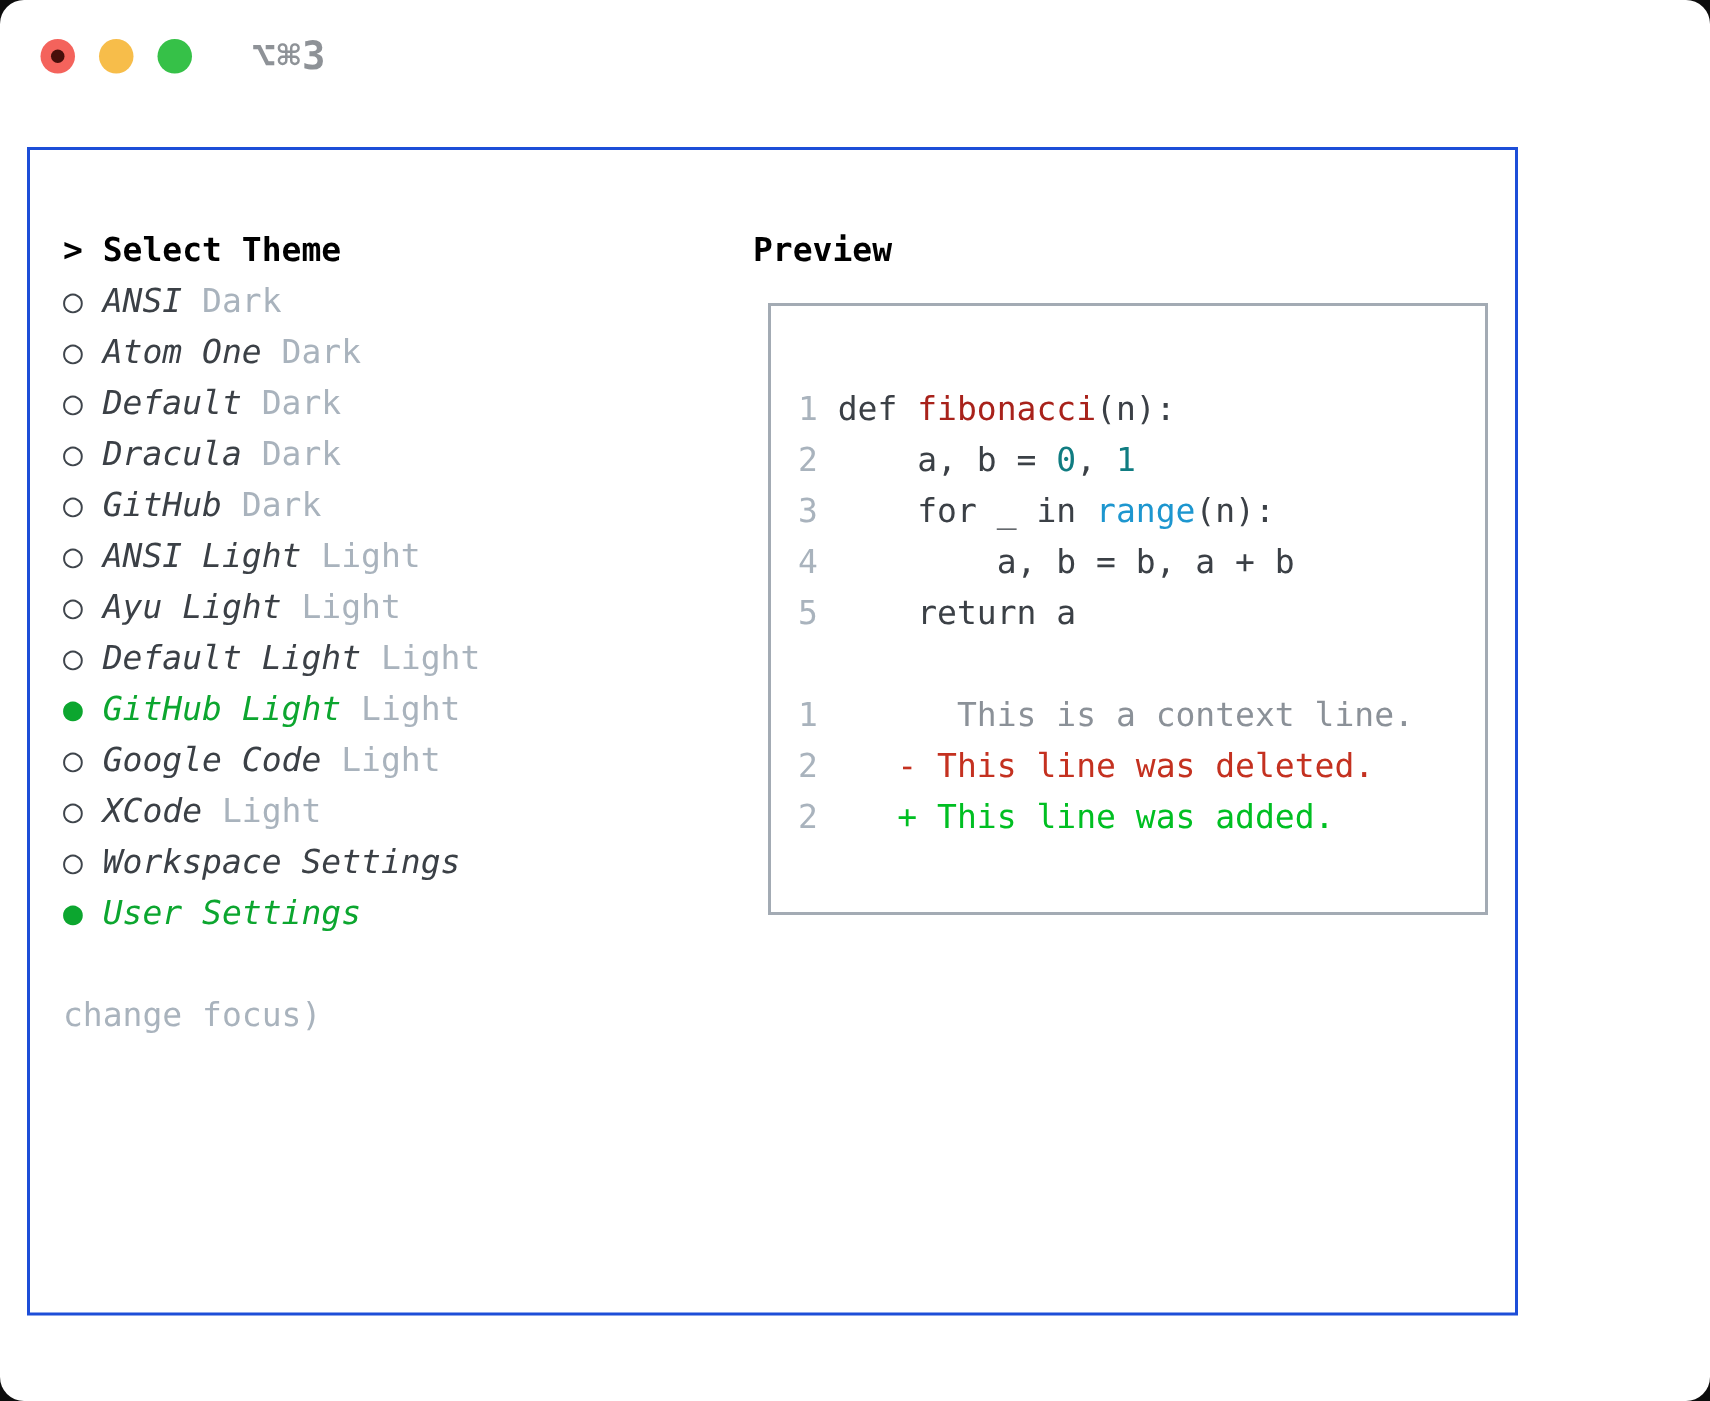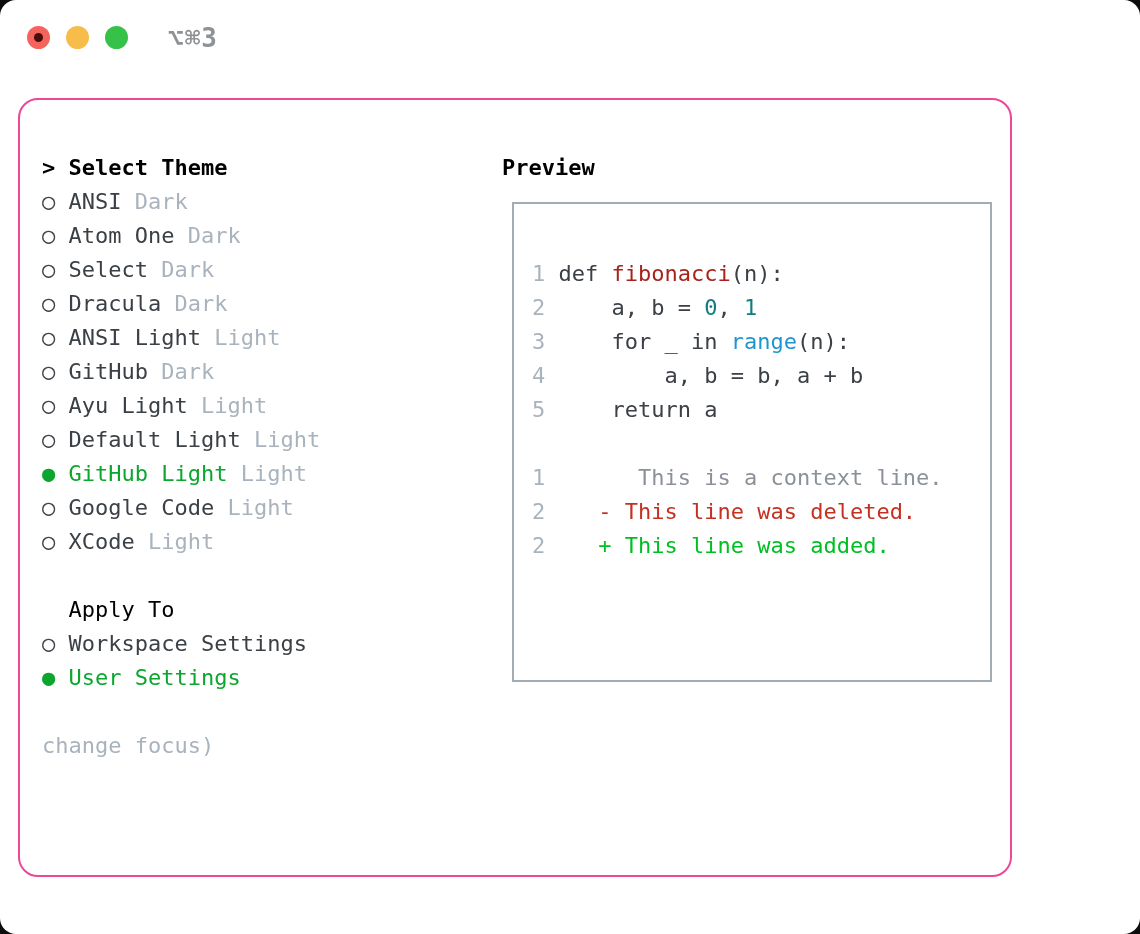--- a/index.html
+++ b/index.html
@@ -45,54 +45,54 @@
     font-size: 26px;
     font-weight: bold;
     color: #8e9297;
     letter-spacing: 1px;
   }
   
   .outer-box {
     position: absolute;
     left: 18px; top: 98px;
     width: 994px; height: 779px;
-    border: 2px solid #ec4899;
-    border-radius: 20px;
+    border: 2px solid #1d4ed8;
+    border-radius: 0;
     background: #ffffff;
     box-sizing: border-box;
   }
   .row {
     height: 34px;
     line-height: 34px;
     font-size: 22px;
     white-space: pre;
     color: var(--c-text);
   }
   .left-col {
     position: absolute;
     left: 22px; top: 51px;
   }
   .header-row { font-weight: bold; color: #000000; }
   .section-header { font-weight: normal; color: #000000; margin-top: 34px; }
   .marker { color: #3f454c; }
   .marker.sel { color: var(--c-green); }
-  .opt-label { color: var(--c-text); }
+  .opt-label { color: var(--c-text); font-style: italic; }
   .opt-label.sel { color: var(--c-green); }
   .opt-tag { color: var(--c-muted); }
   .hint { margin-top: 34px; }
   .hint .row { color: var(--c-muted); }
   
   .preview-col {
     position: absolute;
     left: 482px; top: 51px;
   }
   .preview-box {
     margin-top: 17px;
     margin-left: 10px;
-    width: 480px; height: 480px;
+    width: 480px; height: 408px;
     border: 2px solid #a3abb4;
     box-sizing: border-box;
     background: #ffffff;
     overflow: hidden;
   }
   pre.code {
     margin: 0;
     padding: 53px 0 0 18px;
     font-family: "DejaVu Sans Mono", "Liberation Mono", monospace;
     font-size: 22px;
@@ -121,32 +121,31 @@
     <span class="shortcut">⌥⌘3</span>
   </div>
 
   <div class="outer-box">
 
     <div class="left-col">
       <div class="row header-row"><span>&gt;</span><span> </span><span>Select Theme</span></div>
       <div id="theme-list">
           <div class="row"><span class="marker">○</span> <span class="opt-label">ANSI</span> <span class="opt-tag">Dark</span></div>
           <div class="row"><span class="marker">○</span> <span class="opt-label">Atom One</span> <span class="opt-tag">Dark</span></div>
-          <div class="row"><span class="marker">○</span> <span class="opt-label">Select</span> <span class="opt-tag">Dark</span></div>
+          <div class="row"><span class="marker">○</span> <span class="opt-label">Default</span> <span class="opt-tag">Dark</span></div>
           <div class="row"><span class="marker">○</span> <span class="opt-label">Dracula</span> <span class="opt-tag">Dark</span></div>
+          <div class="row"><span class="marker">○</span> <span class="opt-label">GitHub</span> <span class="opt-tag">Dark</span></div>
           <div class="row"><span class="marker">○</span> <span class="opt-label">ANSI Light</span> <span class="opt-tag">Light</span></div>
-          <div class="row"><span class="marker">○</span> <span class="opt-label">GitHub</span> <span class="opt-tag">Dark</span></div>
           <div class="row"><span class="marker">○</span> <span class="opt-label">Ayu Light</span> <span class="opt-tag">Light</span></div>
           <div class="row"><span class="marker">○</span> <span class="opt-label">Default Light</span> <span class="opt-tag">Light</span></div>
           <div class="row"><span class="marker sel">●</span> <span class="opt-label sel">GitHub Light</span> <span class="opt-tag">Light</span></div>
           <div class="row"><span class="marker">○</span> <span class="opt-label">Google Code</span> <span class="opt-tag">Light</span></div>
           <div class="row"><span class="marker">○</span> <span class="opt-label">XCode</span> <span class="opt-tag">Light</span></div>
         </div>
 
-      <div class="row section-header"><span>  </span><span>Apply To</span></div>
       <div id="apply-list">
           <div class="row"><span class="marker">○</span> <span class="opt-label">Workspace Settings</span></div>
           <div class="row"><span class="marker sel">●</span> <span class="opt-label sel">User Settings</span></div>
         </div>
 
       <div class="hint" id="hint">
           <div class="row">change focus)</div>
         </div>
     </div>
 

